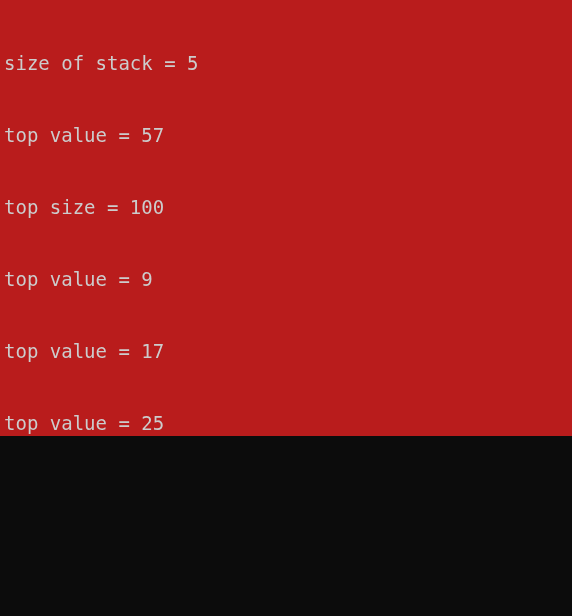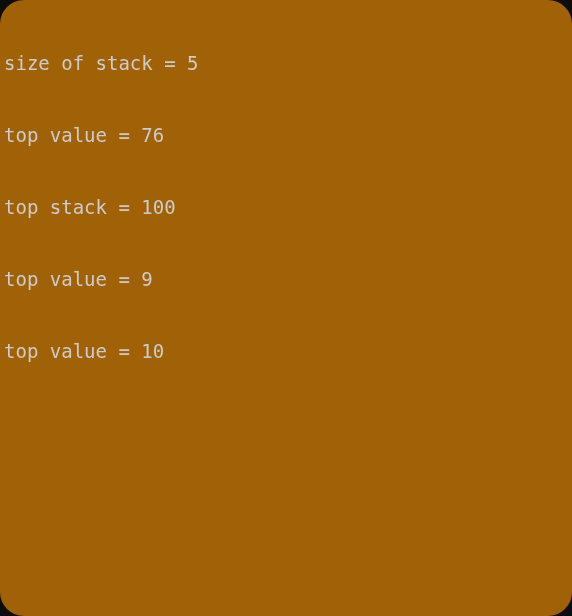--- a/index.html
+++ b/index.html
@@ -7,51 +7,51 @@
     padding: 0;
   }
   body {
     width: 572px;
     height: 616px;
     background: #0c0c0c;
     overflow: hidden;
   }
   #console {
     width: 572px;
-    height: 616px;
-    background: #a16207;
+    height: 436px;
+    background: #b91c1c;
     color: #cccccc;
     font-family: "DejaVu Sans Mono", "Liberation Mono", monospace;
     font-size: 19px;
     line-height: 24px;
     padding: 3px 0 0 4px;
     box-sizing: border-box;
     white-space: pre;
     overflow: hidden;
     letter-spacing: 0px;
-    border-radius: 24px;
   }
   .line {
     height: 24px;
     white-space: pre;
     font-variant-ligatures: none;
   }
   .line.blank {
     height: 24px;
   }
 </style>
 </head>
 <body>
 
 <div id="console">
   <div class="line">size of stack = 5</div>
-  <div class="line">top value = 76</div>
-  <div class="line">top stack = 100</div>
+  <div class="line">top value = 57</div>
+  <div class="line">top size = 100</div>
   <div class="line">top value = 9</div>
-  <div class="line">top value = 10</div>
+  <div class="line">top value = 17</div>
+  <div class="line">top value = 25</div>
   <div class="line blank"></div>
   
   
   
   
   
   
   
   
   

